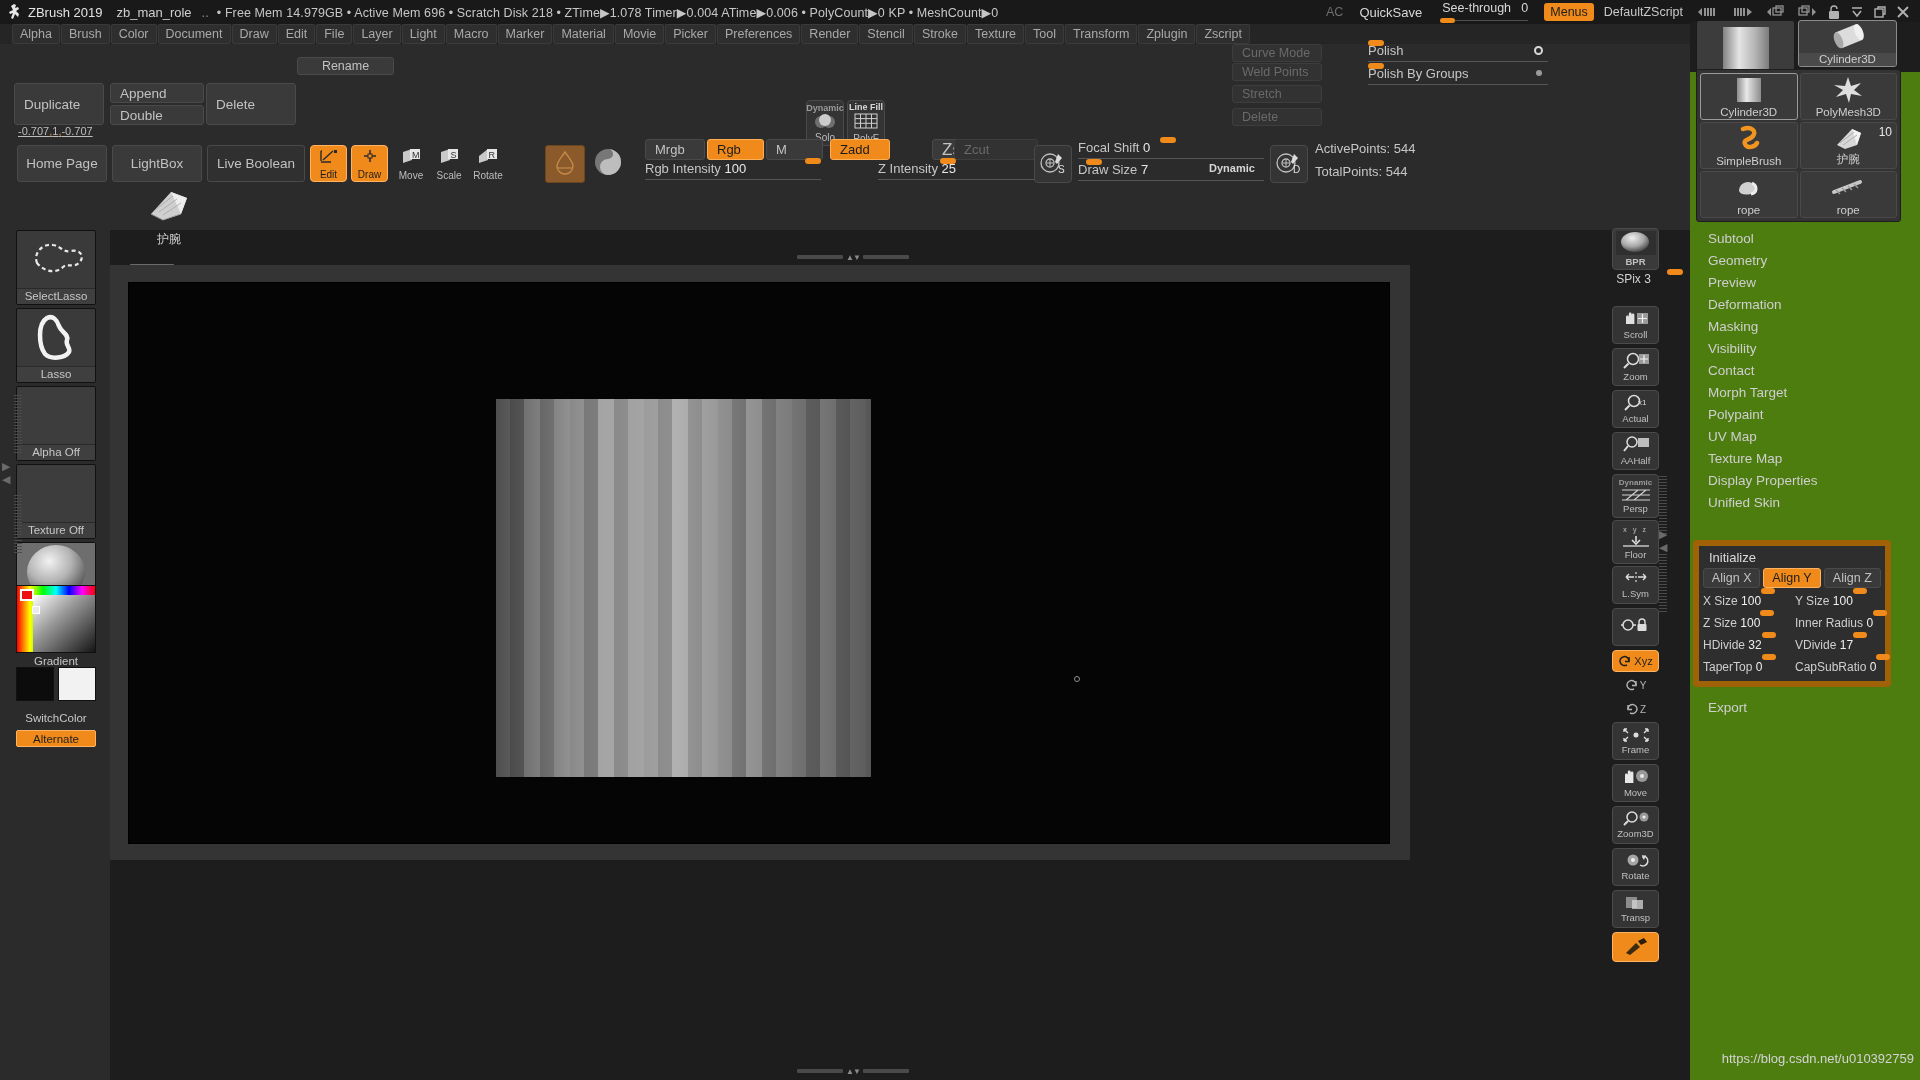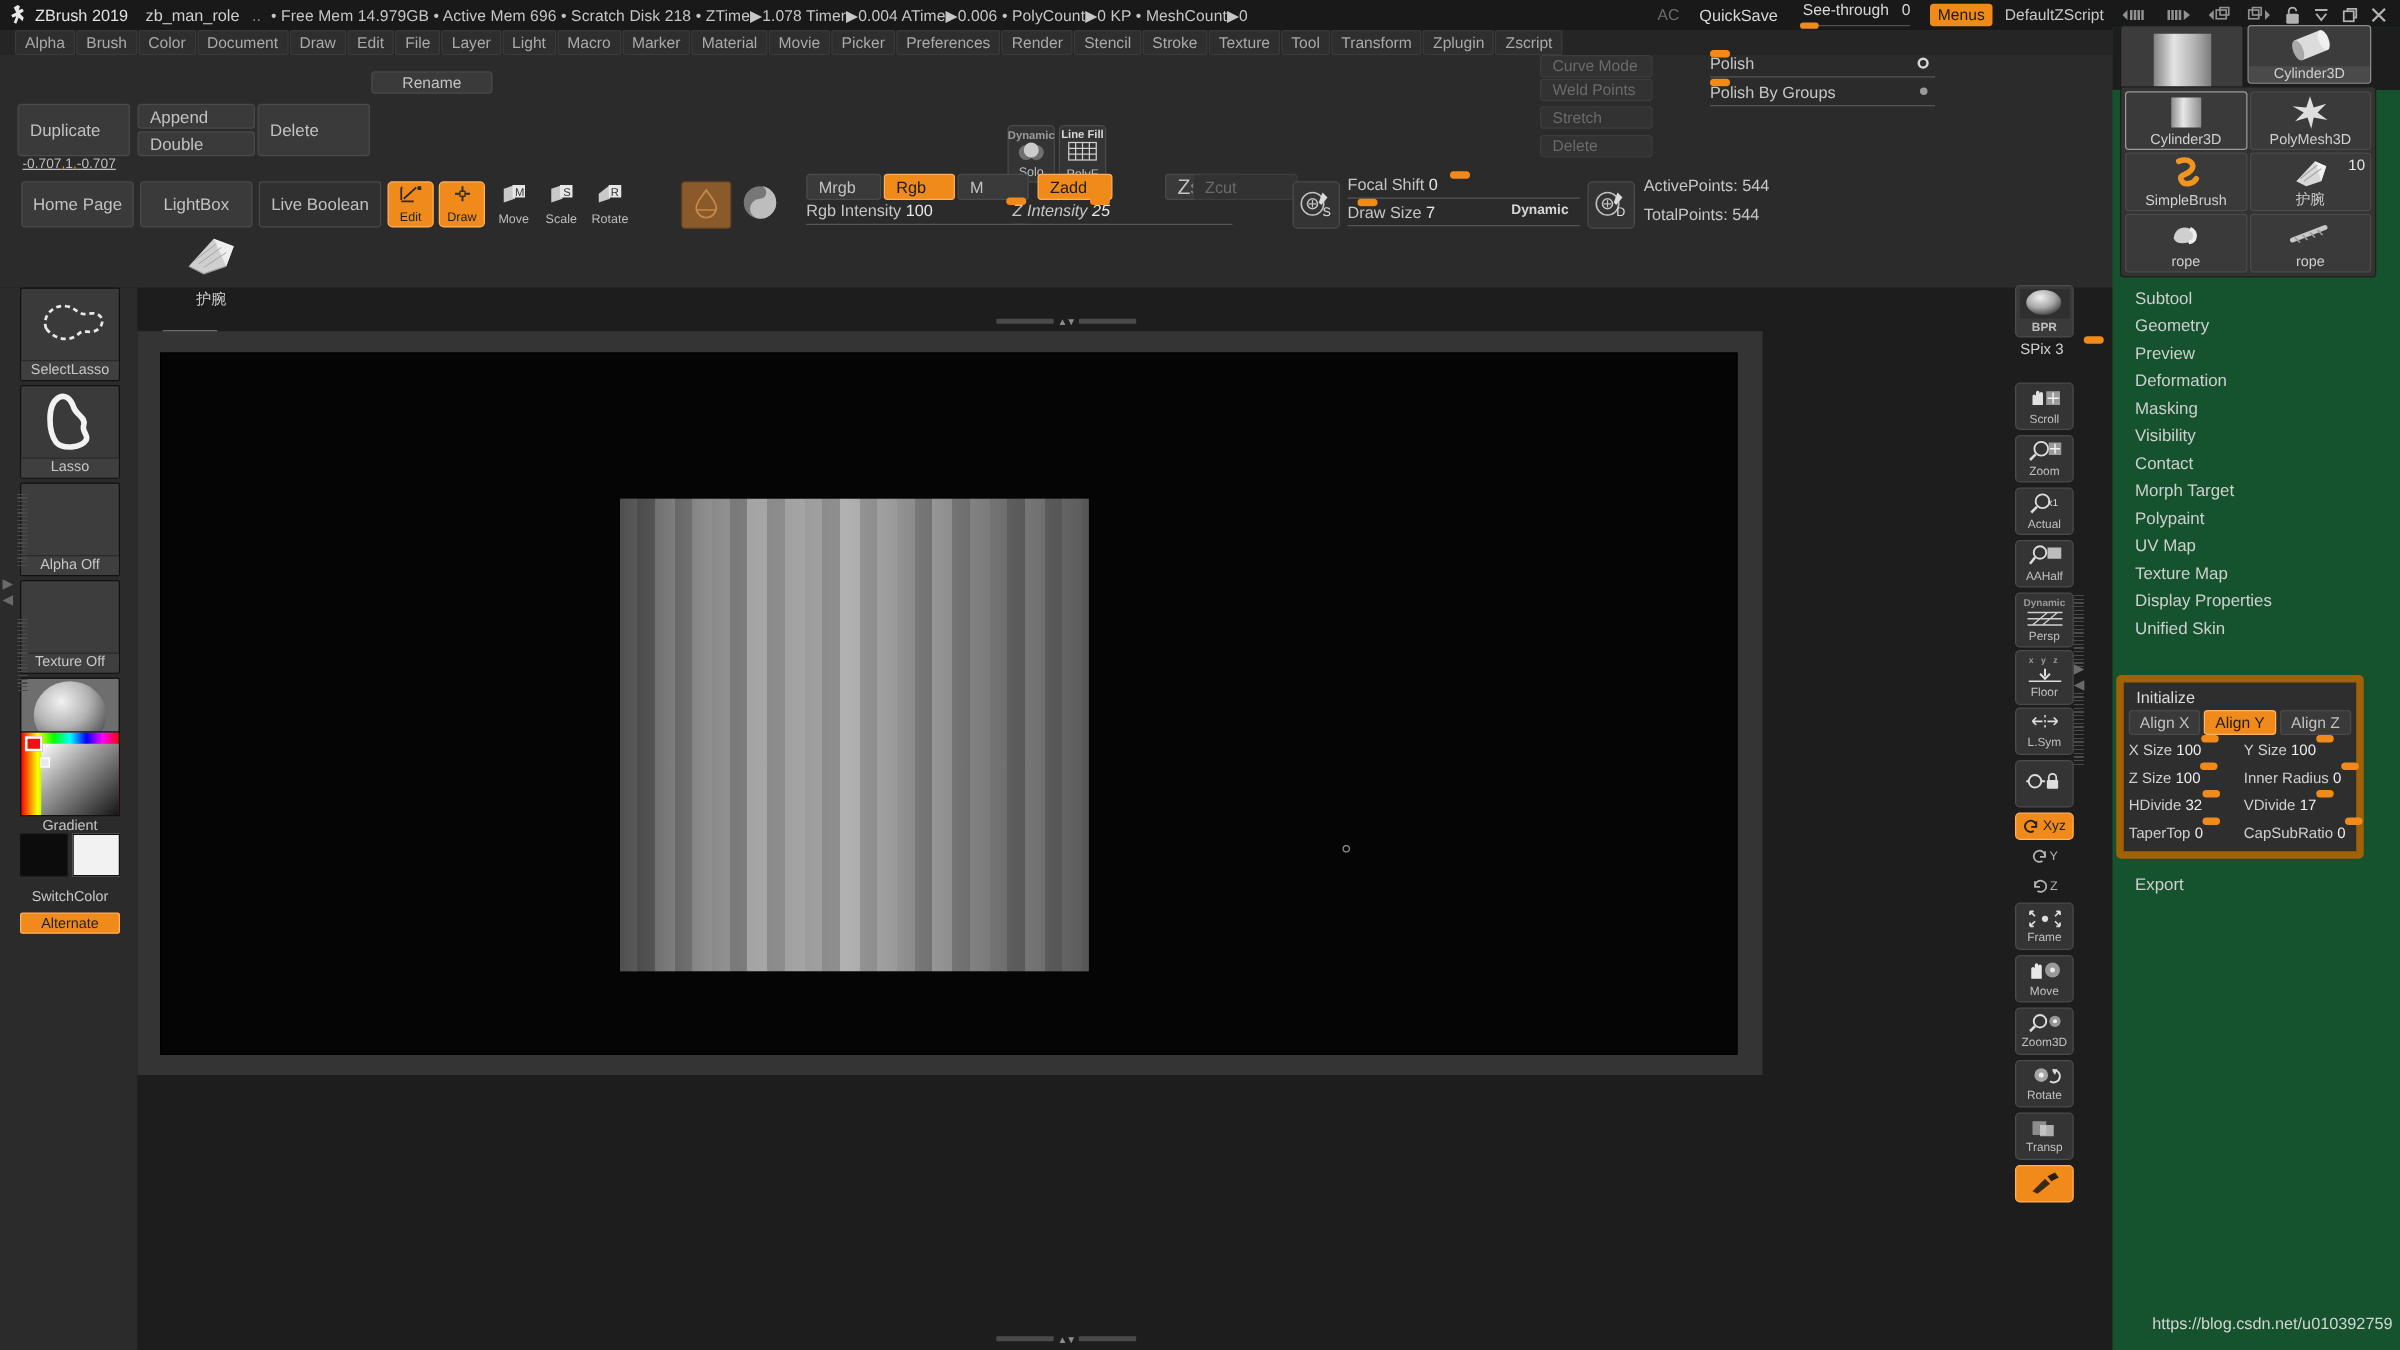--- a/index.html
+++ b/index.html
@@ -147,21 +147,21 @@
   .rb .cap { font-size: 9.5px; line-height: 10px; }
   .rb .topcap { font-size: 8px; line-height: 9px; color: #9a9a9a; font-weight: bold; }
   .rb.orange { background: #f08a1a; border-color: #ffb262; color: #1f1f1f; }
   .rb.plain { background: transparent; border: none; }
 
   .spix { position: absolute; left: 0; width: 47px; text-align: center; font-size: 12px; color: #d2d2d2; }
   .spix .track { position: relative; height: 1px; background: #555; margin: 4px 2px 0; }
   .spix .knob { position: absolute; top: -3px; left: 14px; width: 16px; height: 6px; border-radius: 3px; background: #f08a1a; }
 
   
-  #rightpanel { position: absolute; left: 1690px; top: 22px; width: 230px; height: 1058px; background: #14532d; }
+  #rightpanel { position: absolute; left: 1690px; top: 22px; width: 230px; height: 1058px; background: #4d7c0f; }
   .tool-strip { position: absolute; left: 0; top: 0; width: 230px; height: 50px; background: #1d1d1d; }
   .tool-top {
     position: absolute; background: #3c3c3c; border: 1px solid #1a1a1a; border-radius: 3px;
     display: flex; flex-direction: column; align-items: center; justify-content: flex-end;
     overflow: hidden;
   }
   .tool-top .cap, .tool-grid-item .cap {
     font-size: 11.5px; color: #cfcfcf; width: 100%; text-align: center; padding-bottom: 1px;
   }
   .tool-grid { position: absolute; left: 6px; top: 36px; width: 205px; background: #333; border: 1px solid #1e1e1e; border-radius: 3px; padding: 2px; }
@@ -459,21 +459,21 @@
     <div class="btn orange" style="left:830px; top:95px; width:60px; height:21px; font-size:13px;">Zadd</div>
     <div class="btn" style="left:892px; top:95px; width:60px; height:21px; font-size:17px;margin-left:40px;">Zsub</div>
     <div class="btn dim" style="left:954px; top:95px; width:84px; height:21px; font-size:13px;">Zcut</div>
 
     <div class="slider-row" style="left:645px; top:117px; width:176px;">
       <div class="lbl"><span>Rgb Intensity</span>
         <b>100</b></div>
       <div class="track"></div>
       <div class="knob" style="left:160px;"></div>
     </div>
-    <div class="slider-row" style="left:810px; top:117px; width:176px;font-style:italic;">
+    <div class="slider-row" style="left:878px; top:117px; width:176px;">
       <div class="lbl"><span>Z Intensity</span>
         <b>25</b></div>
       <div class="track"></div>
       <div class="knob" style="left:62px;"></div>
     </div>
 
     <div class="iconbtn" style="left:1034px; top:101px; width:38px; height:38px;">
       <span>
         <svg width="30" height="26" viewBox="0 0 30 26">
             <circle cx="12" cy="13" r="9" fill="none" stroke="#c0c0c0" stroke-width="1.3"></circle>

